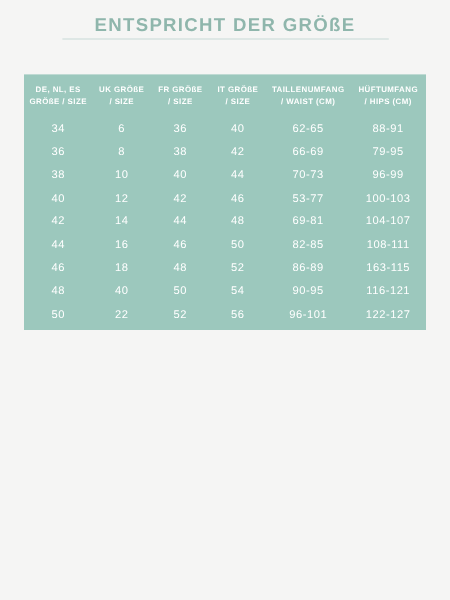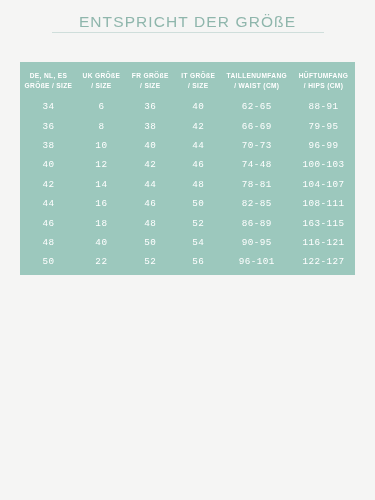--- a/index.html
+++ b/index.html
@@ -20,21 +20,21 @@
     box-sizing: border-box;
   }
 
   
   .title-block {
     padding-top: 12px;
     text-align: center;
   }
   .title-line {
     color: #8fb6ac;
-    font-weight: normal;
+    font-weight: bold;
     font-size: 15.5px;
     letter-spacing: 1.1px;
     line-height: 19px;
     white-space: nowrap;
   }
   .title-rule {
     width: 272px;
     height: 1px;
     background: #cfdedb;
     margin: 1px auto 1px auto;
@@ -68,21 +68,20 @@
   }
   table.size-table td {
     color: #ffffff;
     font-size: 9.3px;
     font-weight: normal;
     letter-spacing: 0.45px;
     text-align: center;
     height: 19.4px;
     padding: 0;
     vertical-align: middle;
-    font-family: Liberation Mono, monospace;
   }
   
   col.c0 { width: 17.0%; }
   col.c1 { width: 14.6%; }
   col.c2 { width: 14.6%; }
   col.c3 { width: 14.0%; }
   col.c4 { width: 21.0%; }
   col.c5 { width: 18.8%; }
 </style>
 </head>
@@ -144,29 +143,29 @@
             <td>40</td>
             <td>44</td>
             <td>70-73</td>
             <td>96-99</td>
           </tr>
           <tr>
             <td>40</td>
             <td>12</td>
             <td>42</td>
             <td>46</td>
-            <td>74-48</td>
+            <td>53-77</td>
             <td>100-103</td>
           </tr>
           <tr>
             <td>42</td>
             <td>14</td>
             <td>44</td>
             <td>48</td>
-            <td>78-81</td>
+            <td>69-81</td>
             <td>104-107</td>
           </tr>
           <tr>
             <td>44</td>
             <td>16</td>
             <td>46</td>
             <td>50</td>
             <td>82-85</td>
             <td>108-111</td>
           </tr>

